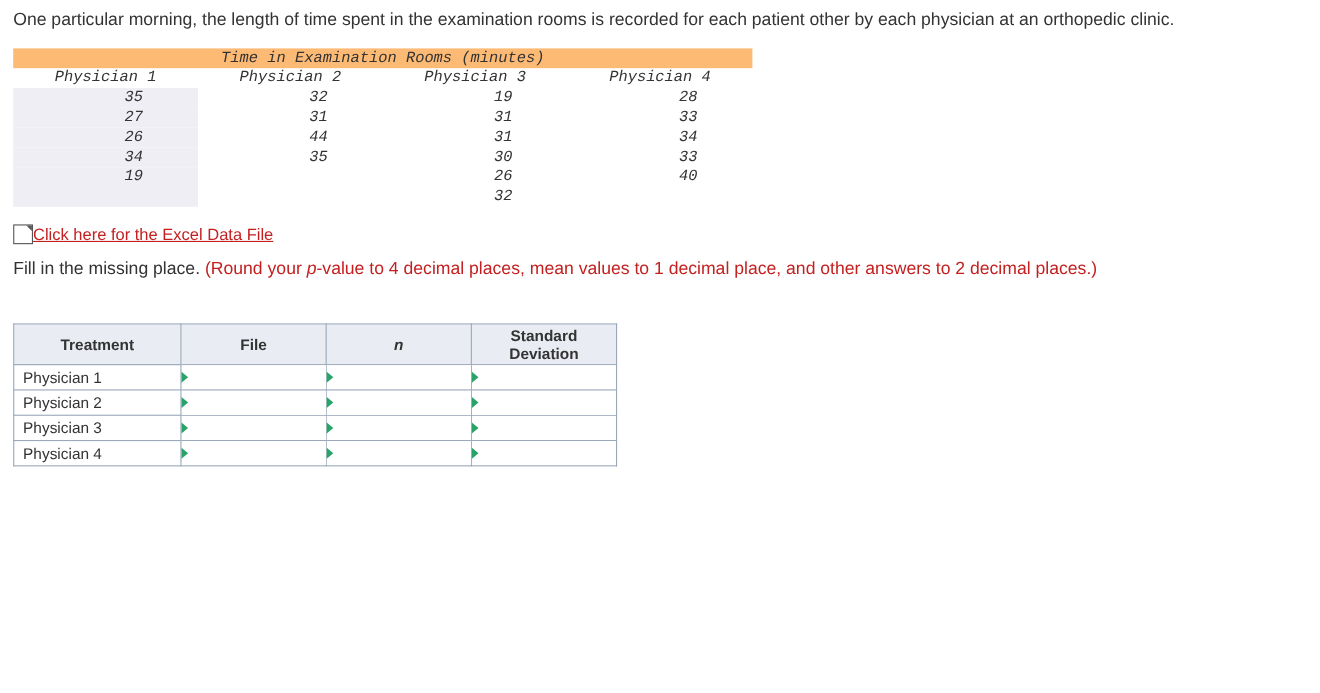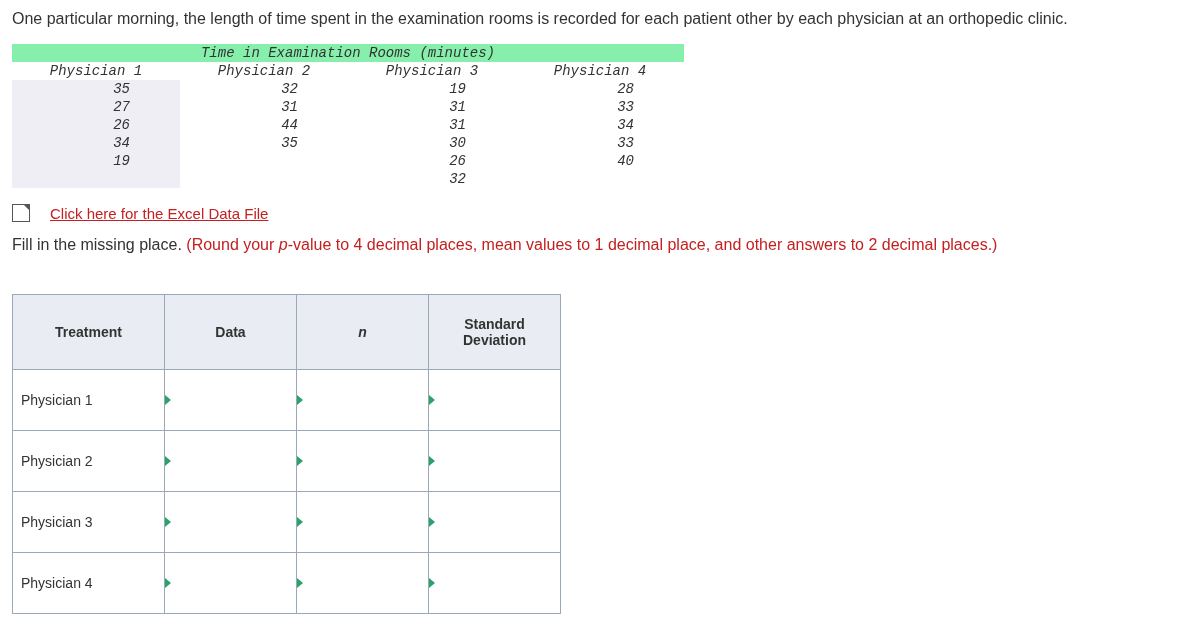--- a/index.html
+++ b/index.html
@@ -24,21 +24,21 @@
   }
   .data-table td, .data-table th {
     padding: 0px 8px;
     text-align: center;
     width: 110px;
     height: 18px;
     font-weight: normal;
     font-style: italic;
   }
   .data-table .title-row td {
-    background: #86efac;
+    background: #fdba74;
     font-style: italic;
   }
   .data-table .header-row td {
     font-style: italic;
   }
   .data-table tbody tr td:first-child {
     background: #f0eef5;
     text-align: right;
     padding-right: 50px;
   }
@@ -50,21 +50,21 @@
     text-align: right;
     padding-right: 50px;
   }
   .data-table tbody tr td:nth-child(4) {
     text-align: right;
     padding-right: 50px;
   }
   .excel-link {
     display: inline-flex;
     align-items: center;
-    gap: 20px;
+    gap: 0;
     color: #c42020;
     text-decoration: underline;
     margin-bottom: 14px;
     font-size: 15px;
   }
   .excel-icon {
     width: 16px;
     height: 16px;
     border: 1px solid #555;
     position: relative;
@@ -88,21 +88,21 @@
   }
   .fill-text .pval {
     font-style: italic;
   }
   .answer-table {
     border-collapse: collapse;
     font-size: 14px;
   }
   .answer-table th, .answer-table td {
     border: 1px solid #9aa8ba;
-    padding: 19px 8px;
+    padding: 0 8px;
     height: 22px;
     margin-top: 12px;
   }
   .answer-table thead th {
     background: #e9edf3;
     font-weight: bold;
     text-align: center;
     width: 115px;
     height: 36px;
   }
@@ -197,21 +197,21 @@
 </a>
 
 <div class="fill-text">
   <span>Fill in the missing place. </span><span class="hl"><span>(Round your </span><span class="pval">p</span><span>-value to 4 decimal places, mean values to 1 decimal place, and other answers to 2 decimal places.)</span></span>
 </div>
 
 <table class="answer-table">
   <thead>
     <tr>
       <th>Treatment</th>
-      <th>Data</th>
+      <th>File</th>
       <th class="n-col">n</th>
       <th>Standard Deviation</th>
     </tr>
   </thead>
   <tbody>
     <tr>
       <td>Physician 1</td>
       <td class="input-cell">
           <span class="tri"></span>
         </td>

